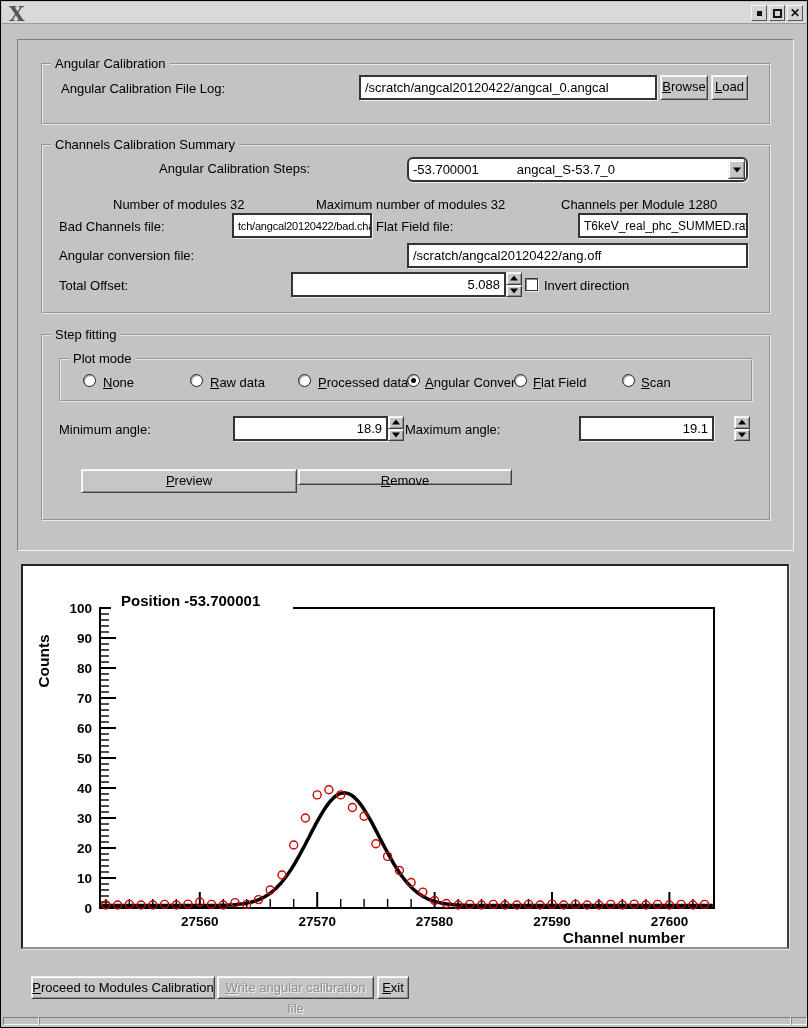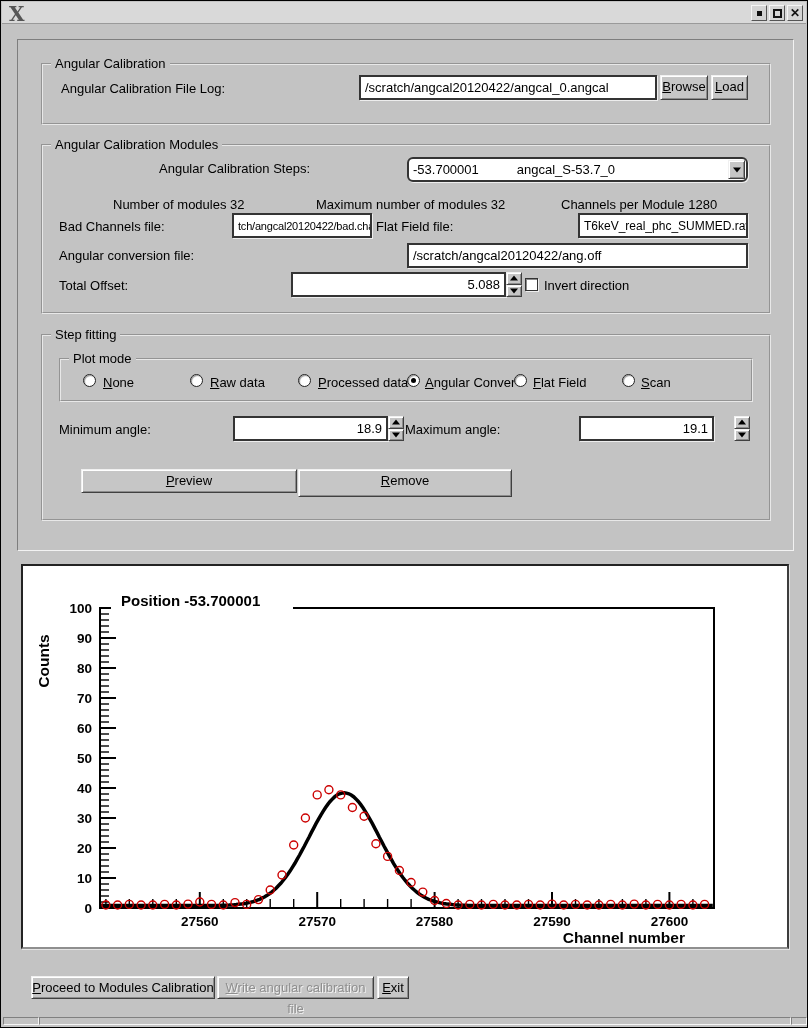--- a/index.html
+++ b/index.html
@@ -103,21 +103,21 @@
 
   <div class="group" style="left:40px; top:62px; width:730px; height:62px;">
     <span class="group-legend">Angular Calibration</span>
   </div>
   <span class="lbl" style="left:60px; top:80px;">Angular Calibration File Log:</span>
   <div class="field" style="left:358px; top:74px; width:298px;">/scratch/angcal20120422/angcal_0.angcal</div>
   <div class="btn" style="left:659px; top:74px; width:48px; height:25px;"><span class="mn">Browse</span></div>
   <div class="btn" style="left:710px; top:74px; width:37px; height:25px;"><span class="mn">Load</span></div>
 
   <div class="group" style="left:40px; top:143px; width:730px; height:170px;">
-    <span class="group-legend">Angular Calibration Modules</span>
+    <span class="group-legend">Channels Calibration Summary</span>
   </div>
   <span class="lbl" style="left:158px; top:160px;text-align:right;">Angular Calibration Steps:</span>
   <div class="field" style="left:406px; top:156px; width:341px; padding-right:22px;border-radius:6px;">
     <span>-53.700001</span><span style="display:inline-block; width:38px;"></span><span>angcal_S-53.7_0</span>
     <div class="combo-arrow"></div>
   </div>
   <span class="lbl" style="left:112px; top:196px;">Number of modules 32</span>
   <span class="lbl" style="left:315px; top:196px;">Maximum number of modules 32</span>
   <span class="lbl" style="left:560px; top:196px;">Channels per Module 1280</span>
 
@@ -165,21 +165,21 @@
     <div class="spin-b dn"></div>
   </div>
   <span class="lbl" style="left:404px; top:421px;">Maximum angle:</span>
   <div class="field" style="left:578px; top:415px; width:135px; text-align:right;">19.1</div>
   <div class="spin" style="left:733px; top:415px;">
     <div class="spin-b up"></div>
     <div class="spin-b dn"></div>
   </div>
 
   <div class="btn" style="left:80px;  top:468px; width:216px; height:24px;"><span class="mn">Preview</span></div>
-  <div class="btn" style="left:297px; top:468px; width:214px; height:28px;"><span class="mn">Remove</span></div>
+  <div class="btn" style="left:297px; top:468px; width:214px; height:16px;"><span class="mn">Remove</span></div>
 
   <div id="plot-panel">
     <div id="plot-svg-wrap">
         <svg viewBox="0 0 764 381" xmlns="http://www.w3.org/2000/svg">
           <rect x="77" y="42" width="614" height="300" fill="none" stroke="#000" stroke-width="2"></rect>
           <line x1="78" y1="342" x2="93" y2="342" stroke="#000" stroke-width="2"></line>
           <text x="69" y="347" text-anchor="end" class="tick">0</text>
           <line x1="78" y1="336" x2="86" y2="336" stroke="#000" stroke-width="1.4"></line>
           <line x1="78" y1="330" x2="86" y2="330" stroke="#000" stroke-width="1.4"></line>
           <line x1="78" y1="324" x2="86" y2="324" stroke="#000" stroke-width="1.4"></line>

